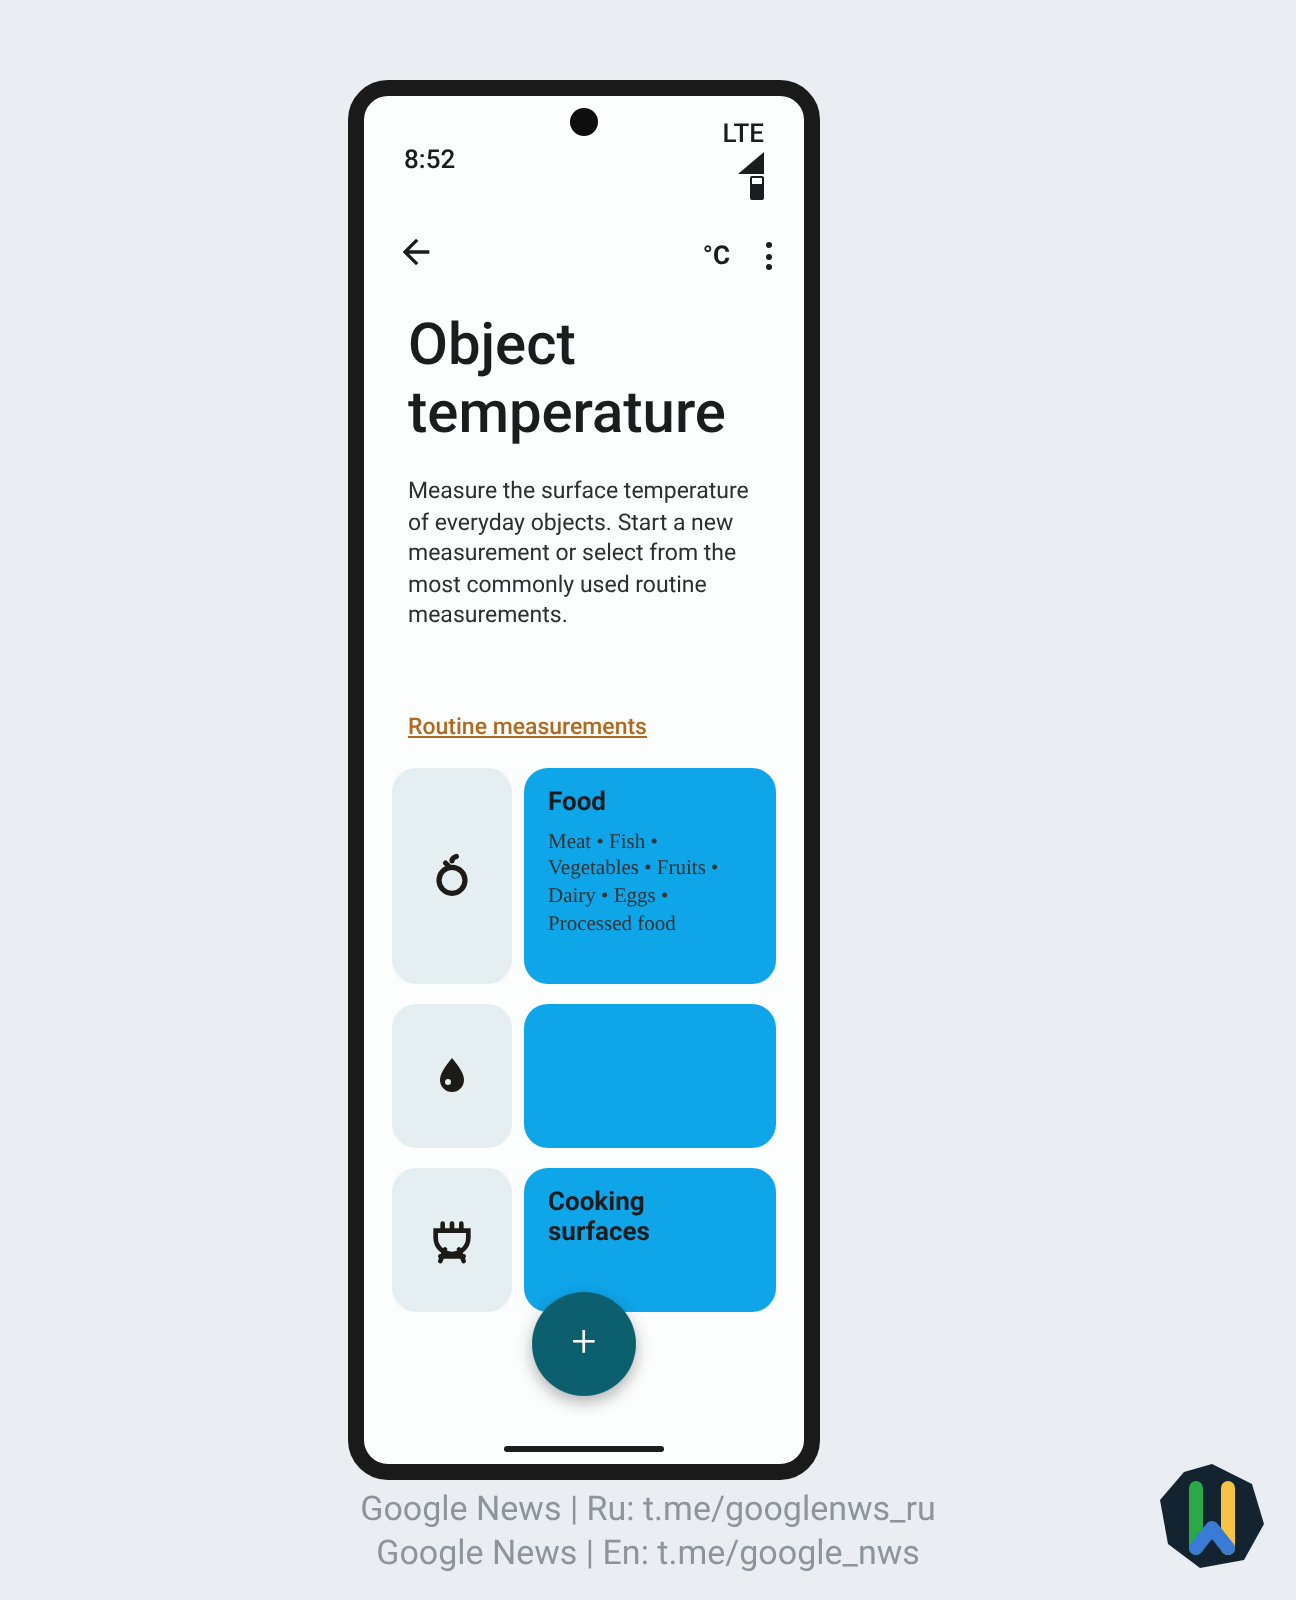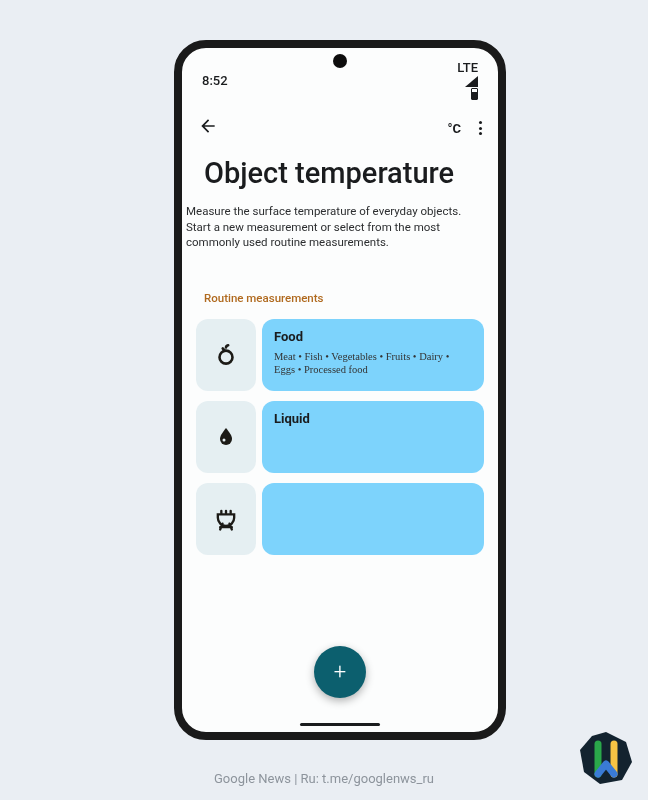--- a/index.html
+++ b/index.html
@@ -8,25 +8,25 @@
     height: 800px;
     background: #eaeef3;
     font-family: -apple-system, BlinkMacSystemFont, "Segoe UI", Roboto, sans-serif;
     position: relative;
     overflow: hidden;
   }
   .phone {
     position: absolute;
     left: 174px;
     top: 40px;
-    width: 332px;
+    width: 236px;
     height: 700px;
     background: #fcfdfd;
     border: 8px solid #1a1a1a;
-    border-radius: 32px;
+    border-radius: 20px;
     overflow: hidden;
   }
   .punch-hole {
     position: absolute;
     left: 50%;
     top: 6px;
     transform: translateX(-50%);
     width: 14px;
     height: 14px;
     background: #0d0d0d;
@@ -53,50 +53,51 @@
   .title {
     font-size: 29px;
     font-weight: 500;
     color: #1a1c1e;
     padding: 8px 22px 10px 22px;
   }
   .desc {
     font-size: 11.5px;
     line-height: 1.35;
     color: #2c2e30;
-    padding: 4px 24px 10px 4px;
+    padding: 4px 24px 10px 22px;
   }
   .section-label {
     font-size: 11.5px;
     color: #b06a1f;
     font-weight: 500;
     padding: 30px 22px 10px 22px;
+    text-decoration: underline;
   }
   .cards { padding: 4px 14px; display: flex; flex-direction: column; gap: 10px; }
   .card {
     display: flex;
     gap: 6px;
     align-items: stretch;
   }
   .card-icon {
     width: 60px;
     min-height: 72px;
     background: #e5eff2;
     border-radius: 12px;
     display: flex;
     align-items: center;
     justify-content: center;
     color: #1c1b17;
     flex-shrink: 0;
   }
   .card-body {
     flex: 1;
-    background: #7dd3fc;
+    background: #0ea5e9;
     border-radius: 12px;
-    padding: 10px 12px 12px 12px;
+    padding: 10px 12px 23px 12px;
   }
   .card-title {
     font-size: 13px;
     font-weight: 700;
     color: #1a1c1e;
     margin-bottom: 6px;
   }
   .card-text {
     font-size: 10.5px;
     color: #333;
@@ -127,21 +128,21 @@
     height: 3px;
     background: #1a1c1e;
     border-radius: 3px;
   }
   .caption {
     position: absolute;
     bottom: 12px;
     left: 50%;
     transform: translateX(-50%);
     text-align: center;
-    font-size: 13px;
+    font-size: 17px;
     color: #8d949c;
     line-height: 1.3;
   }
   .badge {
     position: absolute;
     right: 14px;
     bottom: 14px;
     width: 56px;
     height: 56px;
   }
@@ -218,47 +219,48 @@
     </div>
 
     <div class="card">
       <div class="card-icon">
         <svg width="24" height="24" viewBox="0 0 24 24">
             <path d="M12 3c4 5 6 8 6 11a6 6 0 1 1-12 0c0-3 2-6 6-11z" fill="#1c1b17"></path>
             <circle cx="10" cy="15" r="1.5" fill="#e5eff2"></circle>
           </svg>
       </div>
       <div class="card-body">
-        <div class="card-title">Liquid</div>
       </div>
     </div>
 
     <div class="card">
       <div class="card-icon">
         <svg width="28" height="28" viewBox="0 0 24 24">
             <path d="M5 8h14v3a7 7 0 0 1-14 0V8z" fill="none" stroke="#1c1b17" stroke-width="2"></path>
             <path d="M8 5v2M12 5v2M16 5v2" stroke="#1c1b17" stroke-width="2" stroke-linecap="round"></path>
             <path d="M9 16l-2 5M15 16l2 5M7 19h10" stroke="#1c1b17" stroke-width="2" stroke-linecap="round"></path>
           </svg>
       </div>
       <div class="card-body">
+        <div class="card-title">Cooking surfaces</div>
       </div>
     </div>
 
   </div>
 
   <div class="fab">
     <span style="font-size:22px;font-weight:300;line-height:1;">+</span>
   </div>
 
   <div class="nav-handle"></div>
 </div>
 
 <div class="caption">
   <div>Google News | Ru: t.me/googlenws_ru</div>
+  <div>Google News | En: t.me/google_nws</div>
 </div>
 
 <div class="badge">
   <svg width="56" height="56" viewBox="0 0 56 56">
     <polygon points="28,2 48,12 54,32 44,50 22,54 6,42 2,20 14,6" fill="#13232f"></polygon>
     <path d="M20 14 L20 44 L28 36 L36 44 L36 14" fill="none"></path>
     <path d="M20 14 L20 44" stroke="#2aa84a" stroke-width="7" stroke-linecap="round"></path>
     <path d="M36 14 L36 44" stroke="#f6c344" stroke-width="7" stroke-linecap="round"></path>
     <path d="M20 44 L28 34 L36 44" fill="none" stroke="#3a7bd5" stroke-width="7" stroke-linecap="round" stroke-linejoin="round"></path>
   </svg>

